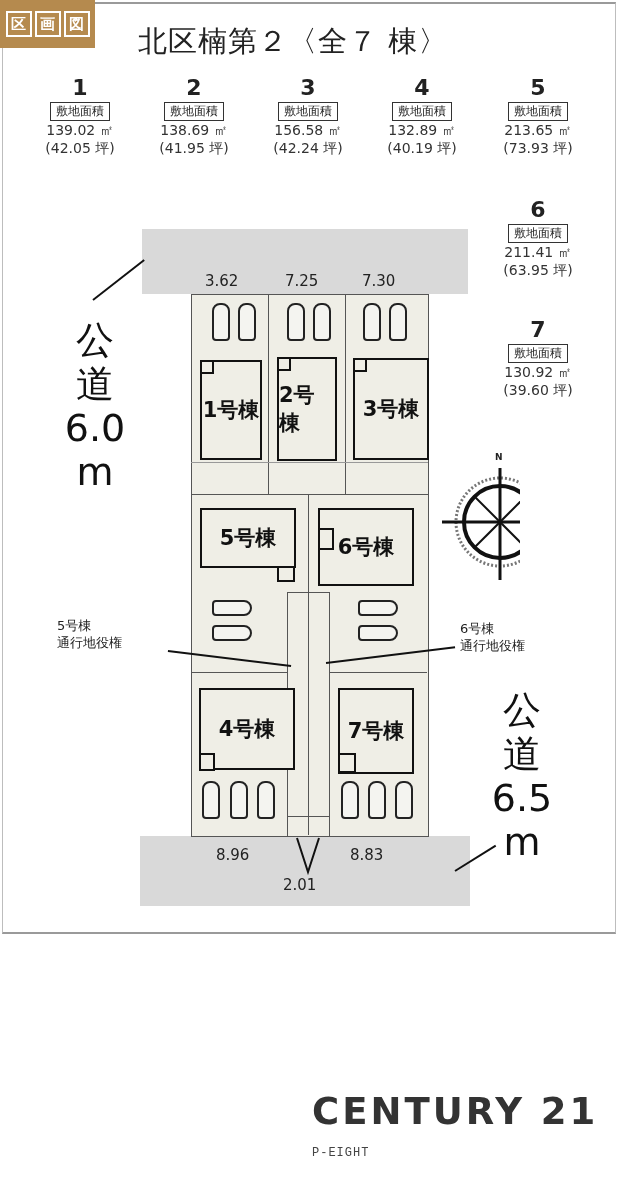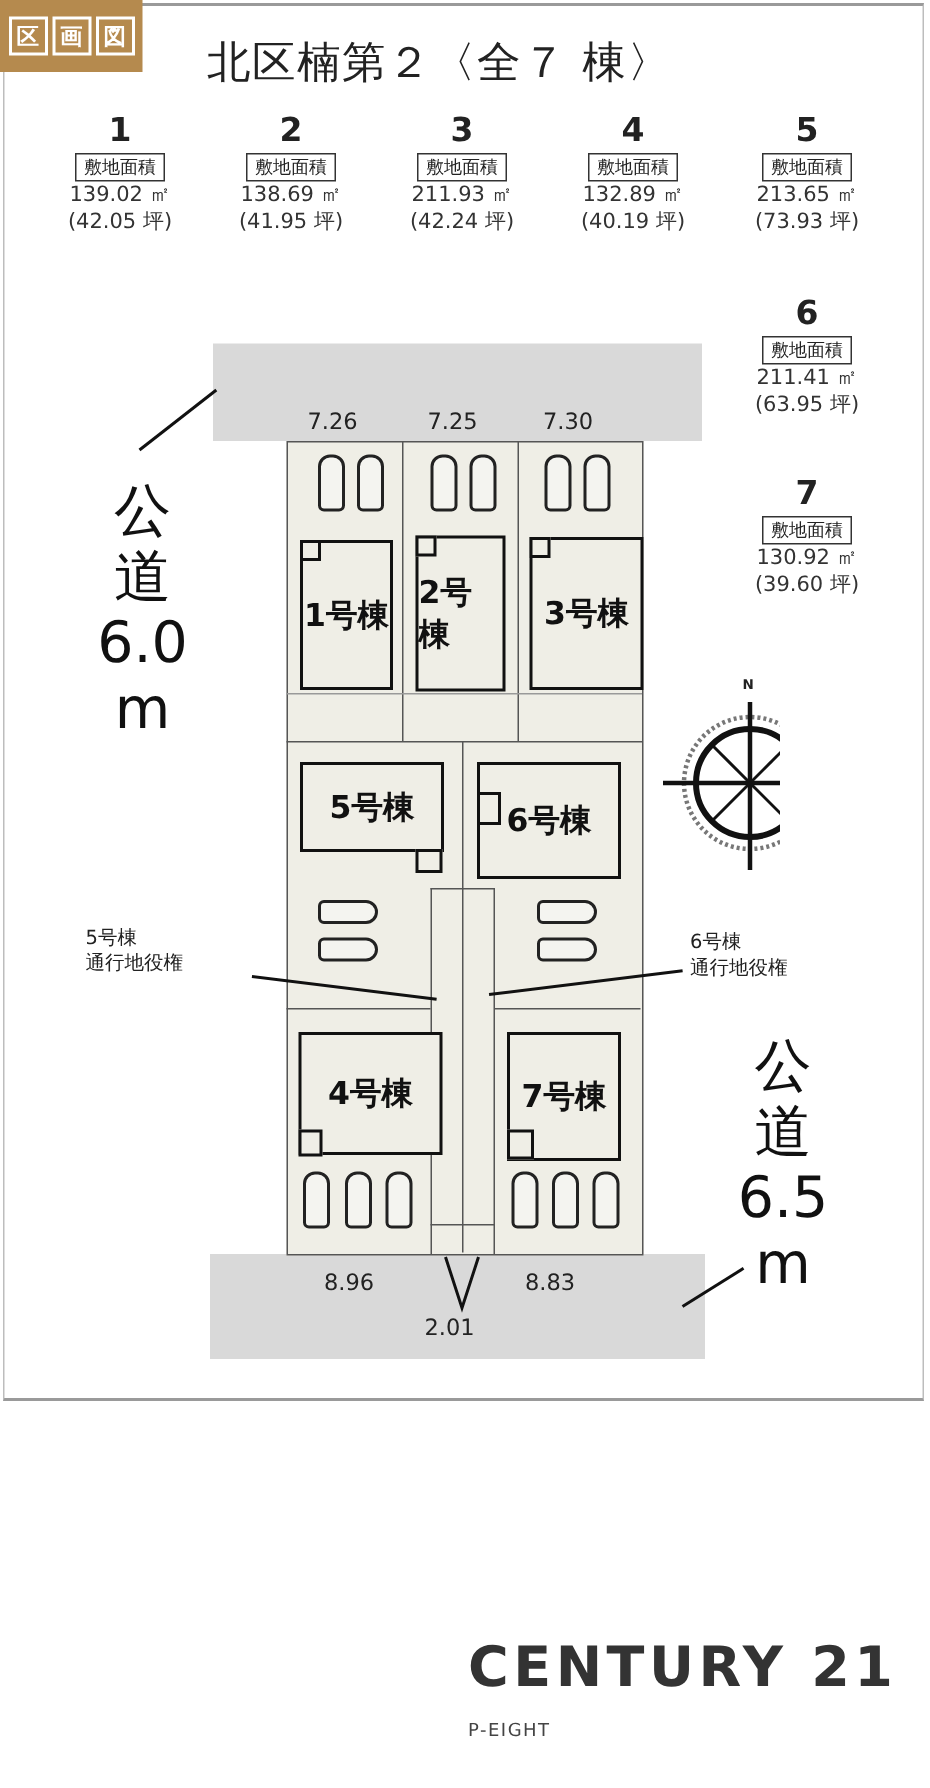--- a/index.html
+++ b/index.html
@@ -19,21 +19,21 @@
   .hline { position:absolute; height:1px; background:#555; }
   .house { position:absolute; background:#efeee6; border:2.5px solid #111; box-sizing:border-box; display:flex; align-items:center; justify-content:center; font-size:21px; font-weight:bold; color:#111; }
   .small-box { position:absolute; width:14px; height:14px; border:2px solid #111; background:#efeee6; box-sizing:border-box; }
   .car-v { position:absolute; width:18px; height:38px; border:2px solid #222; border-radius:8px 8px 4px 4px; box-sizing:border-box; background:#f4f4f0; }
   .car-h { position:absolute; width:40px; height:16px; border:2px solid #222; border-radius:4px 8px 8px 4px; box-sizing:border-box; background:#f4f4f0; }
   .dim { position:absolute; font-size:15px; color:#222; }
   .roadlbl { position:absolute; text-align:center; font-size:38px; line-height:44px; color:#111; }
   .leader { position:absolute; height:2px; background:#111; transform-origin:left center; }
   .easement { position:absolute; font-size:13px; line-height:17px; color:#222; }
   .brand { position:absolute; left:312px; top:1090px; font-size:37px; font-weight:bold; letter-spacing:3px; color:#333; }
-  .brand-sub { position:absolute; left:312px; top:1146px; font-size:12px; color:#444; letter-spacing:1px; }
+  .brand-sub { position:absolute; left:312px; top:1146px; font-size:12px; color:#444; letter-spacing:1px;font-family:Liberation Mono, monospace; }
   .compass { position:absolute; left:460px; top:452px; width:80px; height:130px; }
 </style>
 </head>
 <body>
 
 <div class="frame"></div>
 
 <div class="tag">
   <span>区</span>
   <span>画</span>
@@ -49,21 +49,21 @@
 </div>
 <div class="lot" style="left:142px;top:76px;">
   <div class="num">2</div>
   <div class="lbl">敷地面積</div>
   <div class="sqm">138.69 ㎡</div>
   <div class="tsubo">(41.95 坪)</div>
 </div>
 <div class="lot" style="left:256px;top:76px;">
   <div class="num">3</div>
   <div class="lbl">敷地面積</div>
-  <div class="sqm">211.93 ㎡</div>
+  <div class="sqm">156.58 ㎡</div>
   <div class="tsubo">(42.24 坪)</div>
 </div>
 <div class="lot" style="left:370px;top:76px;">
   <div class="num">4</div>
   <div class="lbl">敷地面積</div>
   <div class="sqm">132.89 ㎡</div>
   <div class="tsubo">(40.19 坪)</div>
 </div>
 <div class="lot" style="left:486px;top:76px;">
   <div class="num">5</div>
@@ -96,21 +96,21 @@
 
 <div class="vline" style="left:308px;top:494px;height:341px;"></div>
 
 <div class="vline" style="left:287px;top:592px;height:244px;"></div>
 <div class="vline" style="left:329px;top:592px;height:244px;"></div>
 <div class="hline" style="left:287px;top:592px;width:43px;"></div>
 <div class="hline" style="left:287px;top:816px;width:43px;"></div>
 <div class="hline" style="left:191px;top:672px;width:96px;"></div>
 <div class="hline" style="left:330px;top:672px;width:97px;"></div>
 
-<div class="dim" style="left:205px;top:272px;">7.26</div>
+<div class="dim" style="left:205px;top:272px;">3.62</div>
 <div class="dim" style="left:285px;top:272px;">7.25</div>
 <div class="dim" style="left:362px;top:272px;">7.30</div>
 <div class="dim" style="left:216px;top:846px;">8.96</div>
 <div class="dim" style="left:350px;top:846px;">8.83</div>
 <div class="dim" style="left:283px;top:876px;">2.01</div>
 <svg style="position:absolute;left:295px;top:836px;" width="26" height="40">
   <polyline points="2,2 13,36 24,2" fill="none" stroke="#111" stroke-width="2"></polyline>
 </svg>
 
 <div class="car-v" style="left:212px;top:303px;"></div>

